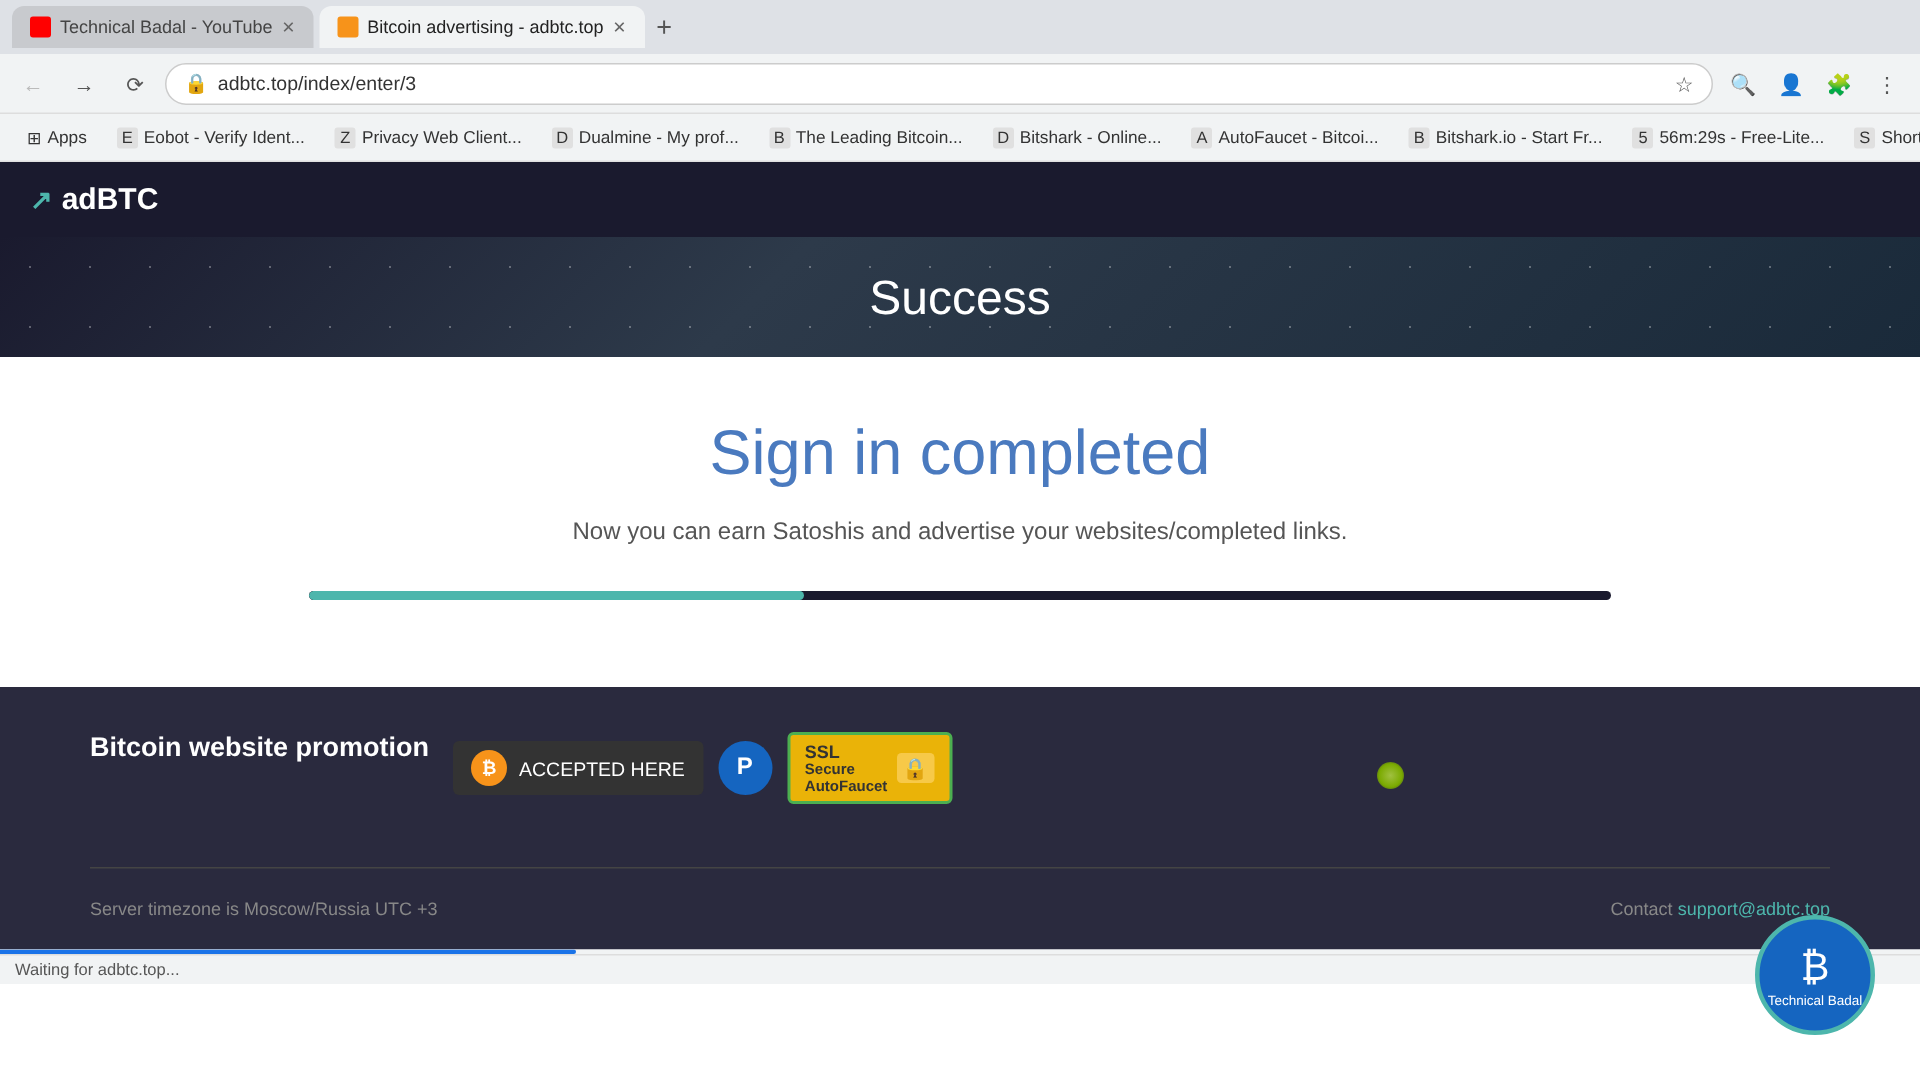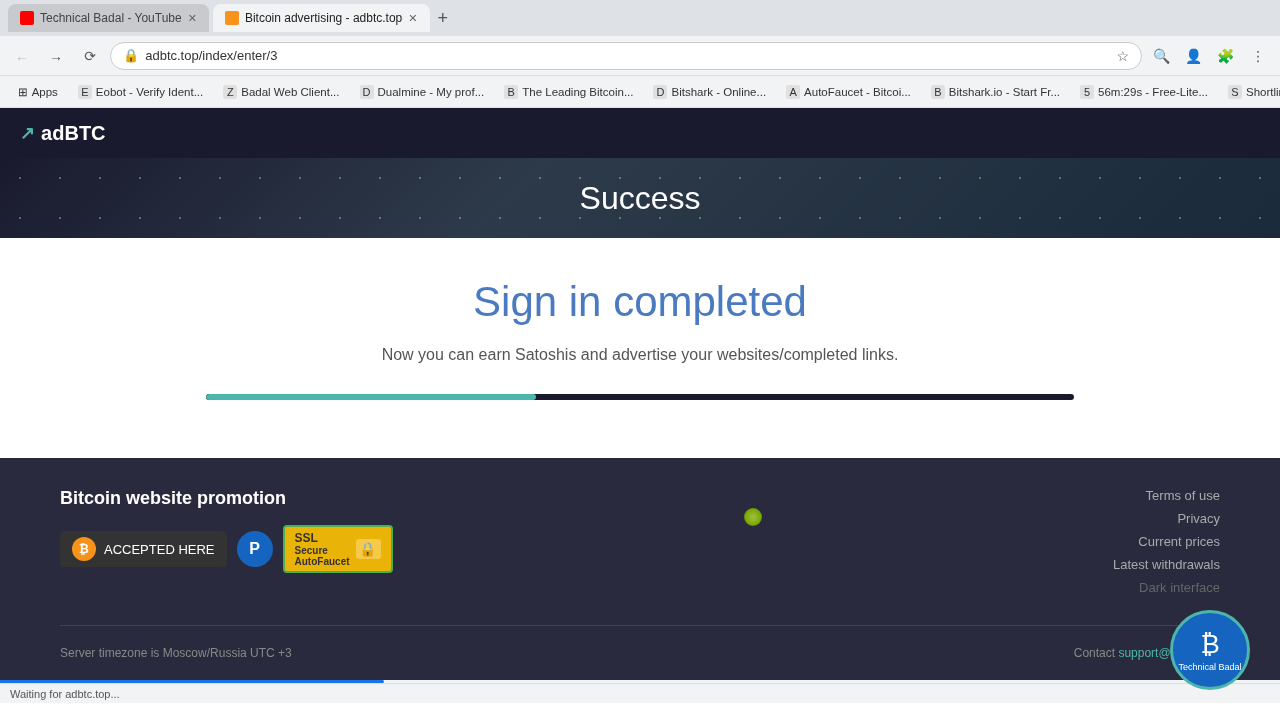--- a/index.html
+++ b/index.html
@@ -180,21 +180,21 @@
       background: #2a2a3e;
       padding: 30px 60px 20px;
       margin-top: 20px;
     }
     .footer-inner {
       display: flex;
       justify-content: space-between;
       align-items: flex-start;
       margin-bottom: 30px;
     }
-    .footer-left { display: flex; flex-direction: column; gap: 16px; }
+    .footer-left { display: flex; gap: 16px; }
     .footer-promo-title {
       color: #fff;
       font-size: 18px;
       font-weight: 600;
     }
     .footer-badges { display: flex; align-items: center; gap: 10px; }
     .badge-btc {
       background: #333;
       border-radius: 4px;
       padding: 6px 12px;
@@ -360,21 +360,21 @@
     <div class="bookmark-item">
       <span>⊞</span>
       <span>Apps</span>
     </div>
     <div class="bookmark-item">
       <span style="font-size:11px; background:#e0e0e0; width:14px; height:14px; display:inline-flex; align-items:center; justify-content:center; border-radius:2px;">E</span>
       <span>Eobot - Verify Ident...</span>
     </div>
     <div class="bookmark-item">
       <span style="font-size:11px; background:#e0e0e0; width:14px; height:14px; display:inline-flex; align-items:center; justify-content:center; border-radius:2px;">Z</span>
-      <span>Badal Web Client...</span>
+      <span>Privacy Web Client...</span>
     </div>
     <div class="bookmark-item">
       <span style="font-size:11px; background:#e0e0e0; width:14px; height:14px; display:inline-flex; align-items:center; justify-content:center; border-radius:2px;">D</span>
       <span>Dualmine - My prof...</span>
     </div>
     <div class="bookmark-item">
       <span style="font-size:11px; background:#e0e0e0; width:14px; height:14px; display:inline-flex; align-items:center; justify-content:center; border-radius:2px;">B</span>
       <span>The Leading Bitcoin...</span>
     </div>
     <div class="bookmark-item">
@@ -442,27 +442,20 @@
               <div class="ssl-icon">🔒</div>
             </div>
           </div>
         </div>
         <div class="footer-center">
 
           <div style="position:relative; height:60px;">
             <div class="cursor-dot" style="left: 50%; top: 20px; transform: translateX(-50%);"></div>
           </div>
         </div>
-        <div class="footer-right">
-          <a class="footer-link">Terms of use</a>
-          <a class="footer-link">Privacy</a>
-          <a class="footer-link">Current prices</a>
-          <a class="footer-link">Latest withdrawals</a>
-          <a class="footer-link dark-interface">Dark interface</a>
-        </div>
       </div>
       <div class="footer-bottom">
         <span class="footer-timezone">Server timezone is Moscow/Russia UTC +3</span>
         <span class="footer-contact">
           <span>Contact</span>
           <a style="color:#4db6ac;">support@adbtc.top</a>
         </span>
       </div>
     </div>
 

